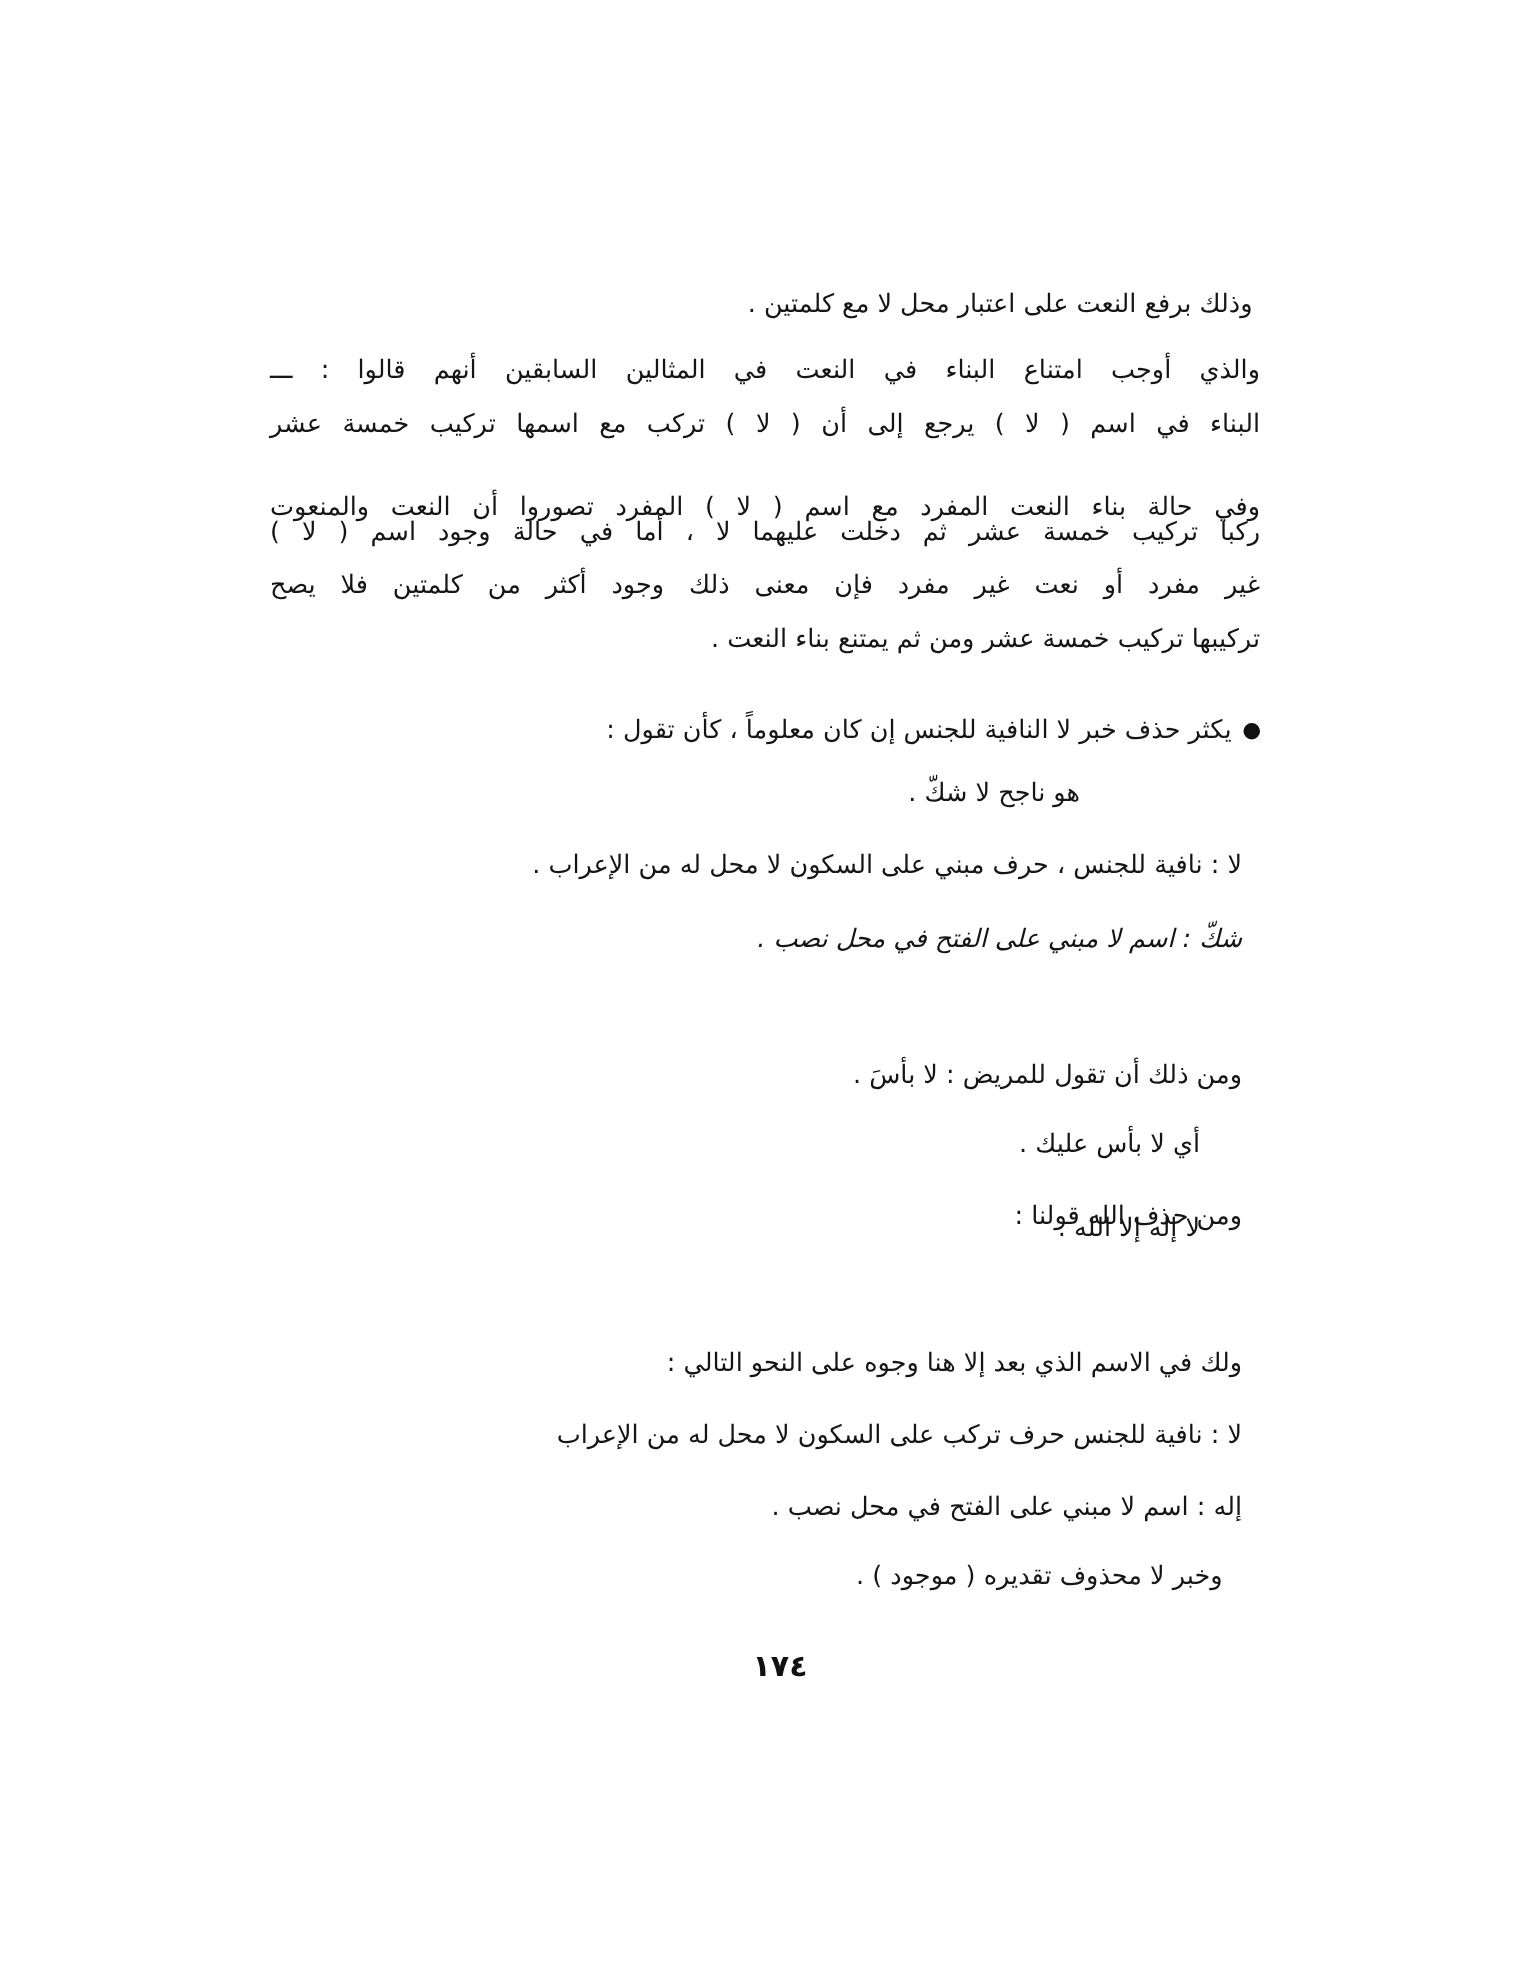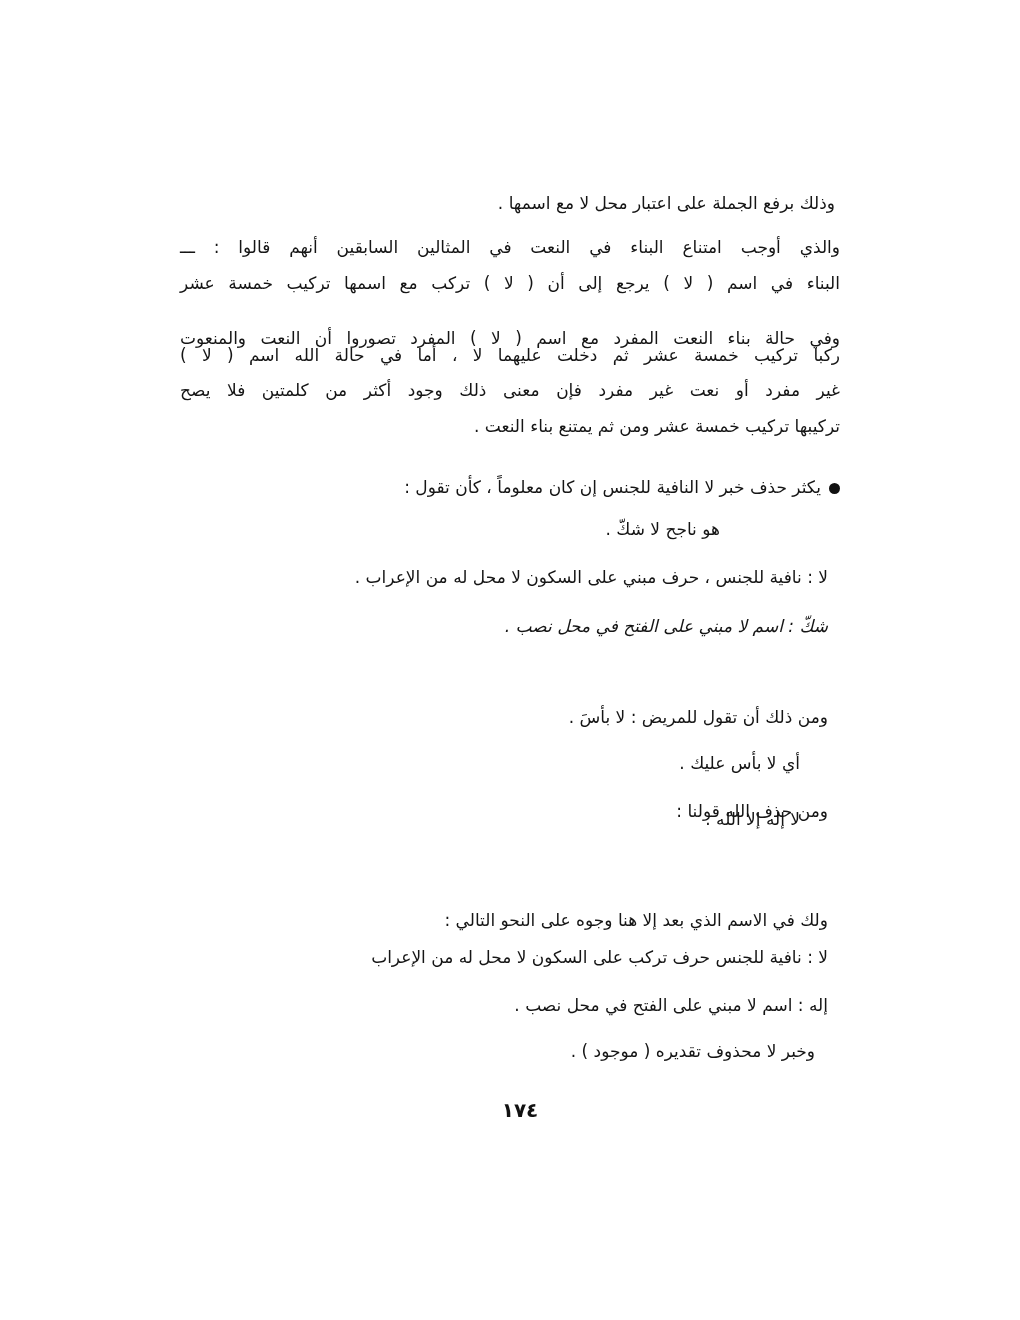--- a/index.html
+++ b/index.html
@@ -15,43 +15,43 @@
   .bullet { display:inline-block; width:11px; height:11px; border-radius:50%;
             background:#111; margin-left:8px; vertical-align:middle; }
   .pagenum { position:absolute; left:0; width:1040px; text-align:center; top:1098px;
              font-size:20px; font-weight:bold; direction:rtl; color:#111; }
 </style>
 </head>
 <body>
 
 <div class="page">
 
-  <div class="line para1" style="top:192px;">وذلك برفع الجملة على اعتبار محل لا مع اسمها .</div>
+  <div class="line para1" style="top:192px;">وذلك برفع النعت على اعتبار محل لا مع كلمتين .</div>
 
   <div class="line body-full" style="top:236px;">والذي أوجب امتناع البناء في النعت في المثالين السابقين أنهم قالوا : ـــ</div>
   <div class="line body-full" style="top:272px;">البناء في اسم ( لا ) يرجع إلى أن ( لا ) تركب مع اسمها تركيب خمسة عشر</div>
   <div class="line body-full" style="top:308px;margin-top:19px;">وفي حالة بناء النعت المفرد مع اسم ( لا ) المفرد تصوروا أن النعت والمنعوت</div>
-  <div class="line body-full" style="top:344px;">ركبا تركيب خمسة عشر ثم دخلت عليهما لا ، أما في حالة الله اسم ( لا )</div>
+  <div class="line body-full" style="top:344px;">ركبا تركيب خمسة عشر ثم دخلت عليهما لا ، أما في حالة وجود اسم ( لا )</div>
   <div class="line body-full" style="top:379px;">غير مفرد أو نعت غير مفرد فإن معنى ذلك وجود أكثر من كلمتين فلا يصح</div>
   <div class="line para2" style="top:415px;">تركيبها تركيب خمسة عشر ومن ثم يمتنع بناء النعت .</div>
 
   <div class="line bullet-line" style="top:476px;">
     <span class="bullet"></span><span>يكثر حذف خبر لا النافية للجنس إن كان معلوماً ، كأن تقول :</span>
   </div>
 
   <div class="line" style="top:518px; right:300px;">هو ناجح لا شكّ .</div>
 
   <div class="line" style="top:566px; right:192px;margin-left:24px;">لا : نافية للجنس ، حرف مبني على السكون لا محل له من الإعراب .</div>
   <div class="line" style="top:615px; right:192px;font-style:italic;">شكّ : اسم لا مبني على الفتح في محل نصب .</div>
 
   <div class="line" style="top:706px; right:192px;">ومن ذلك أن تقول للمريض : لا بأسَ .</div>
   <div class="line" style="top:752px; right:220px;">أي لا بأس عليك .</div>
 
   <div class="line" style="top:800px; right:192px;">ومن حذف الله قولنا :</div>
   <div class="line" style="top:808px; right:220px;">لا إله إلا الله .</div>
 
-  <div class="line" style="top:898px; right:192px;margin-top:11px;">ولك في الاسم الذي بعد إلا هنا وجوه على النحو التالي :</div>
+  <div class="line" style="top:898px; right:192px;">ولك في الاسم الذي بعد إلا هنا وجوه على النحو التالي :</div>
   <div class="line" style="top:946px; right:192px;">لا : نافية للجنس حرف تركب على السكون لا محل له من الإعراب</div>
   <div class="line" style="top:994px; right:192px;">إله : اسم لا مبني على الفتح في محل نصب .</div>
   <div class="line" style="top:1040px; right:205px;">وخبر لا محذوف تقديره ( موجود ) .</div>
 
   <div class="pagenum">١٧٤</div>
 </div>
 
 </body></html>

